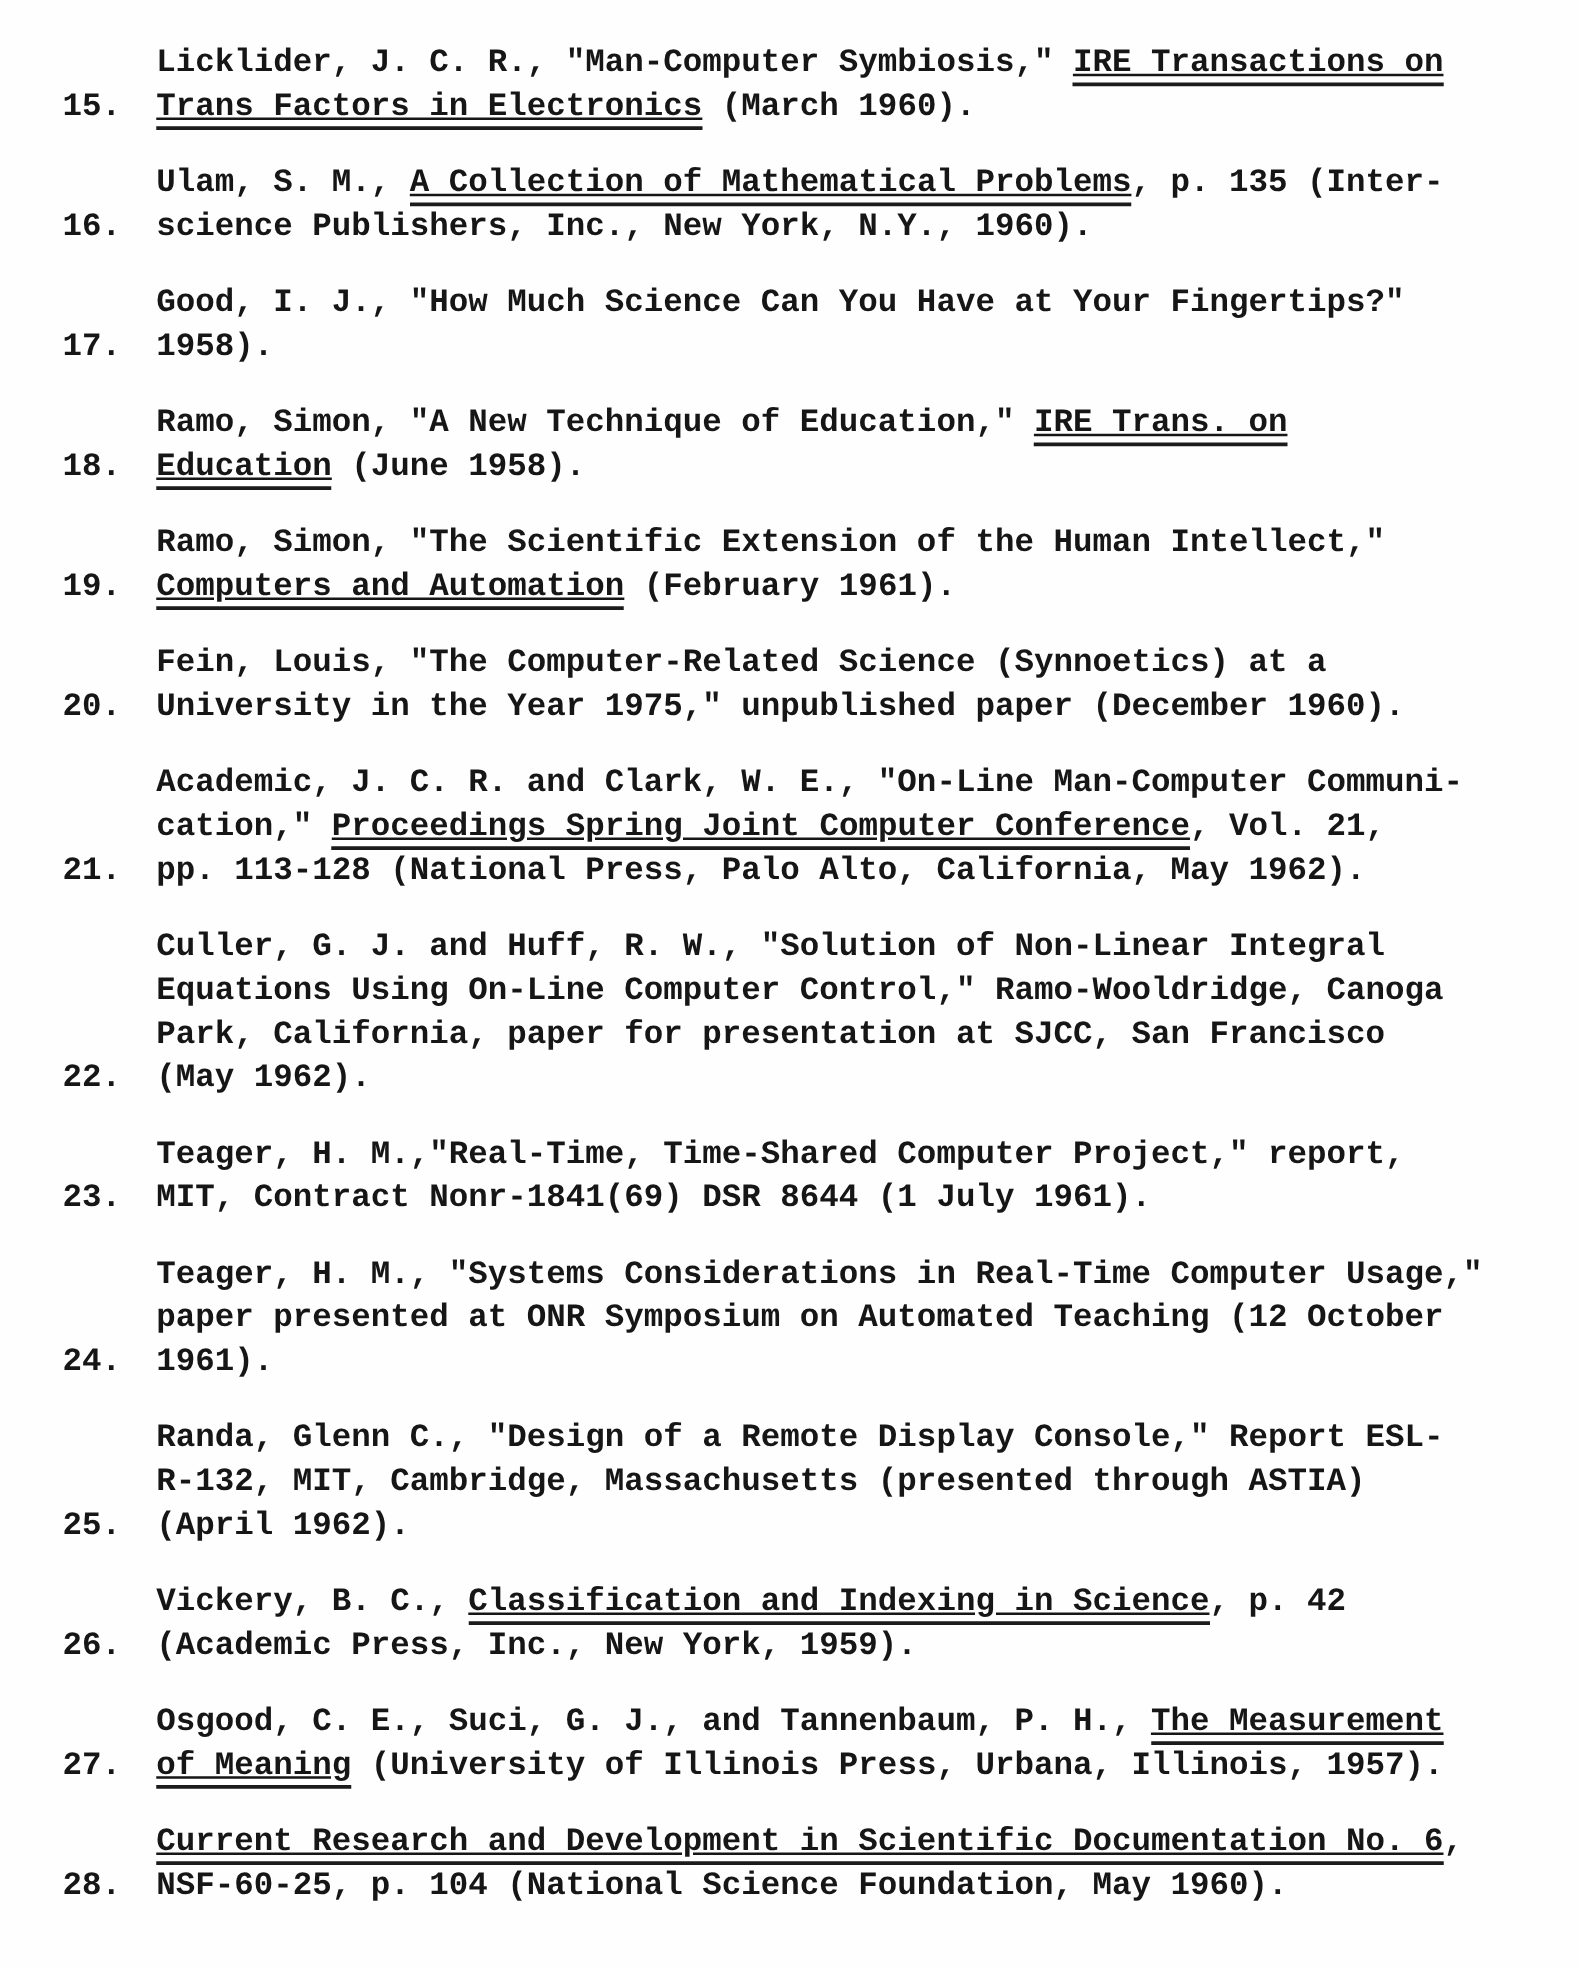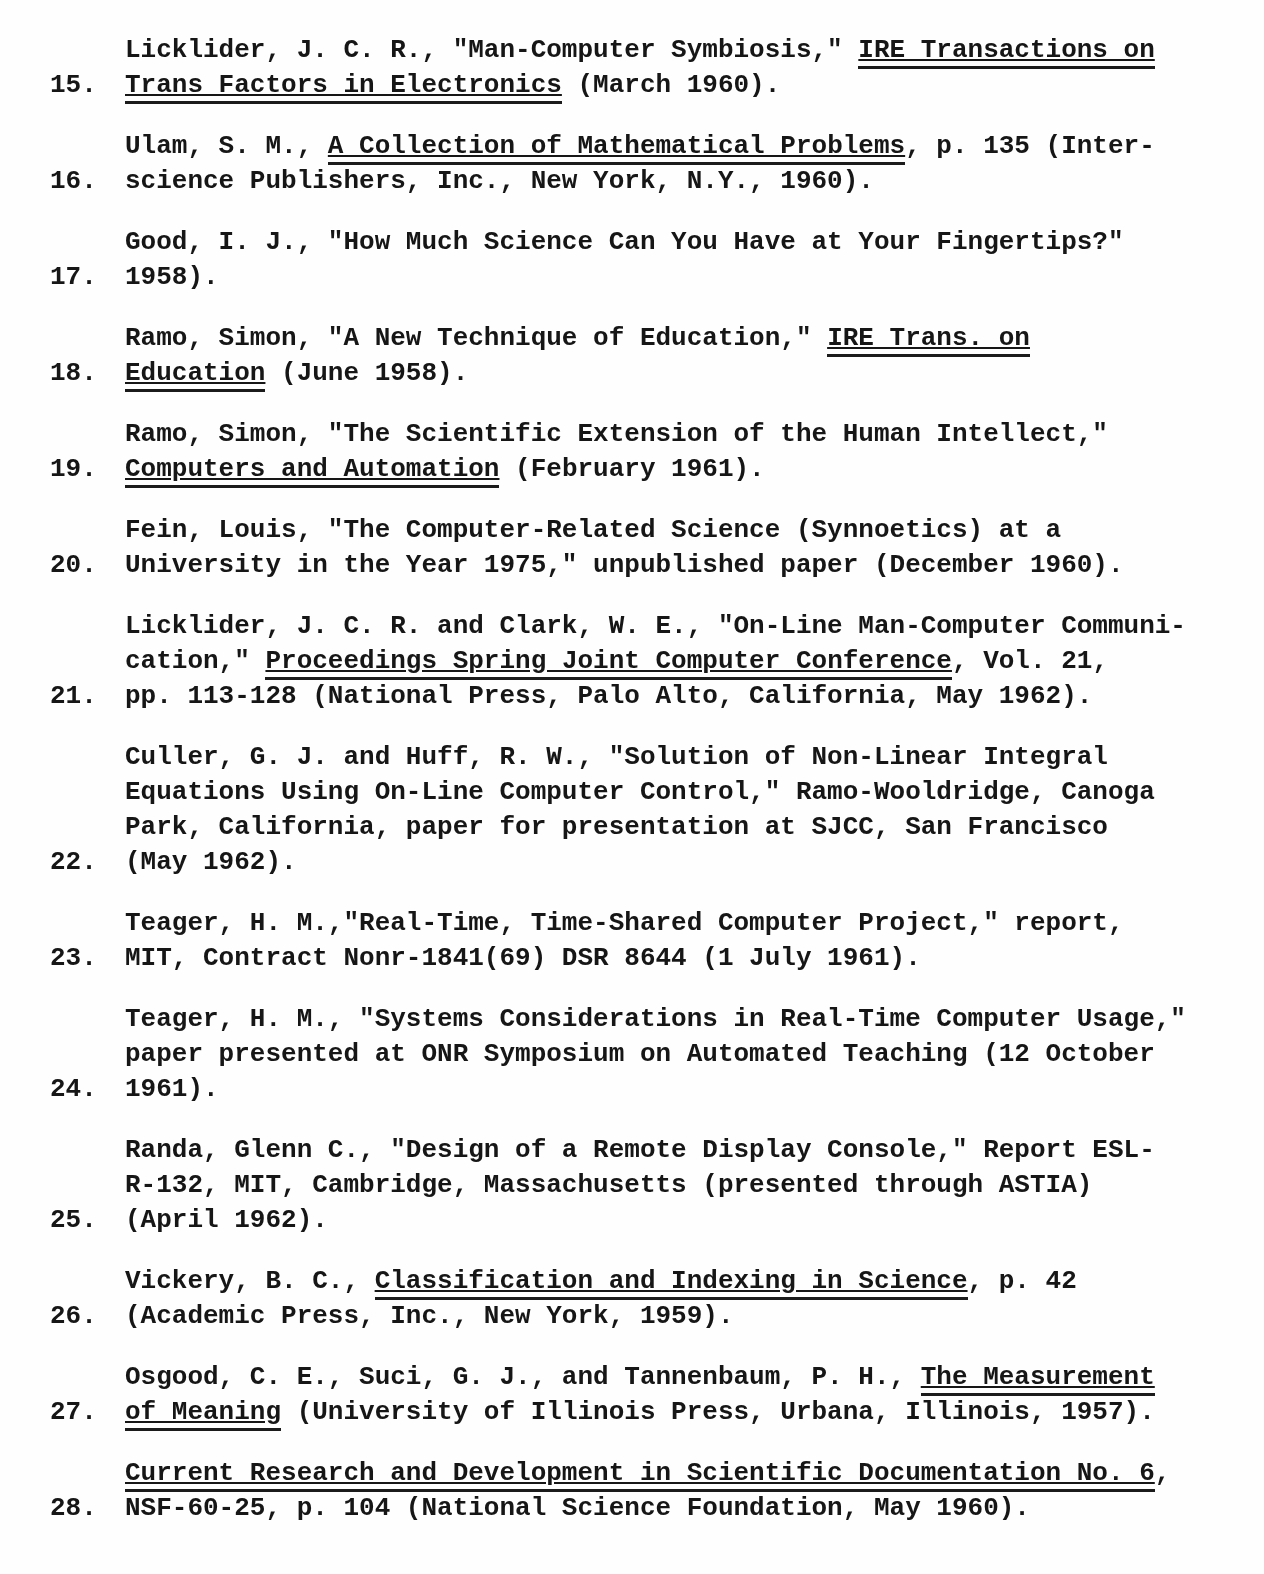--- a/index.html
+++ b/index.html
@@ -89,21 +89,21 @@
       <div class="ref-item">
         <div class="ref-num">20.</div>
         <div class="ref-body">
           <div class="ref-line"><span class="seg">Fein, Louis, "The Computer-Related Science (Synnoetics) at a</span></div>
           <div class="ref-line"><span class="seg">University in the Year 1975," unpublished paper (December 1960).</span></div>
         </div>
       </div>
       <div class="ref-item">
         <div class="ref-num">21.</div>
         <div class="ref-body">
-          <div class="ref-line"><span class="seg">Licklider, J. C. R. and Clark, W. E., "On-Line Man-Computer Communi-</span></div>
+          <div class="ref-line"><span class="seg">Academic, J. C. R. and Clark, W. E., "On-Line Man-Computer Communi-</span></div>
           <div class="ref-line"><span class="seg">cation," </span><span class="seg u">Proceedings Spring Joint Computer Conference</span><span class="seg">, Vol. 21,</span></div>
           <div class="ref-line"><span class="seg">pp. 113-128 (National Press, Palo Alto, California, May 1962).</span></div>
         </div>
       </div>
       <div class="ref-item">
         <div class="ref-num">22.</div>
         <div class="ref-body">
           <div class="ref-line"><span class="seg">Culler, G. J. and Huff, R. W., "Solution of Non-Linear Integral</span></div>
           <div class="ref-line"><span class="seg">Equations Using On-Line Computer Control," Ramo-Wooldridge, Canoga</span></div>
           <div class="ref-line"><span class="seg">Park, California, paper for presentation at SJCC, San Francisco</span></div>

